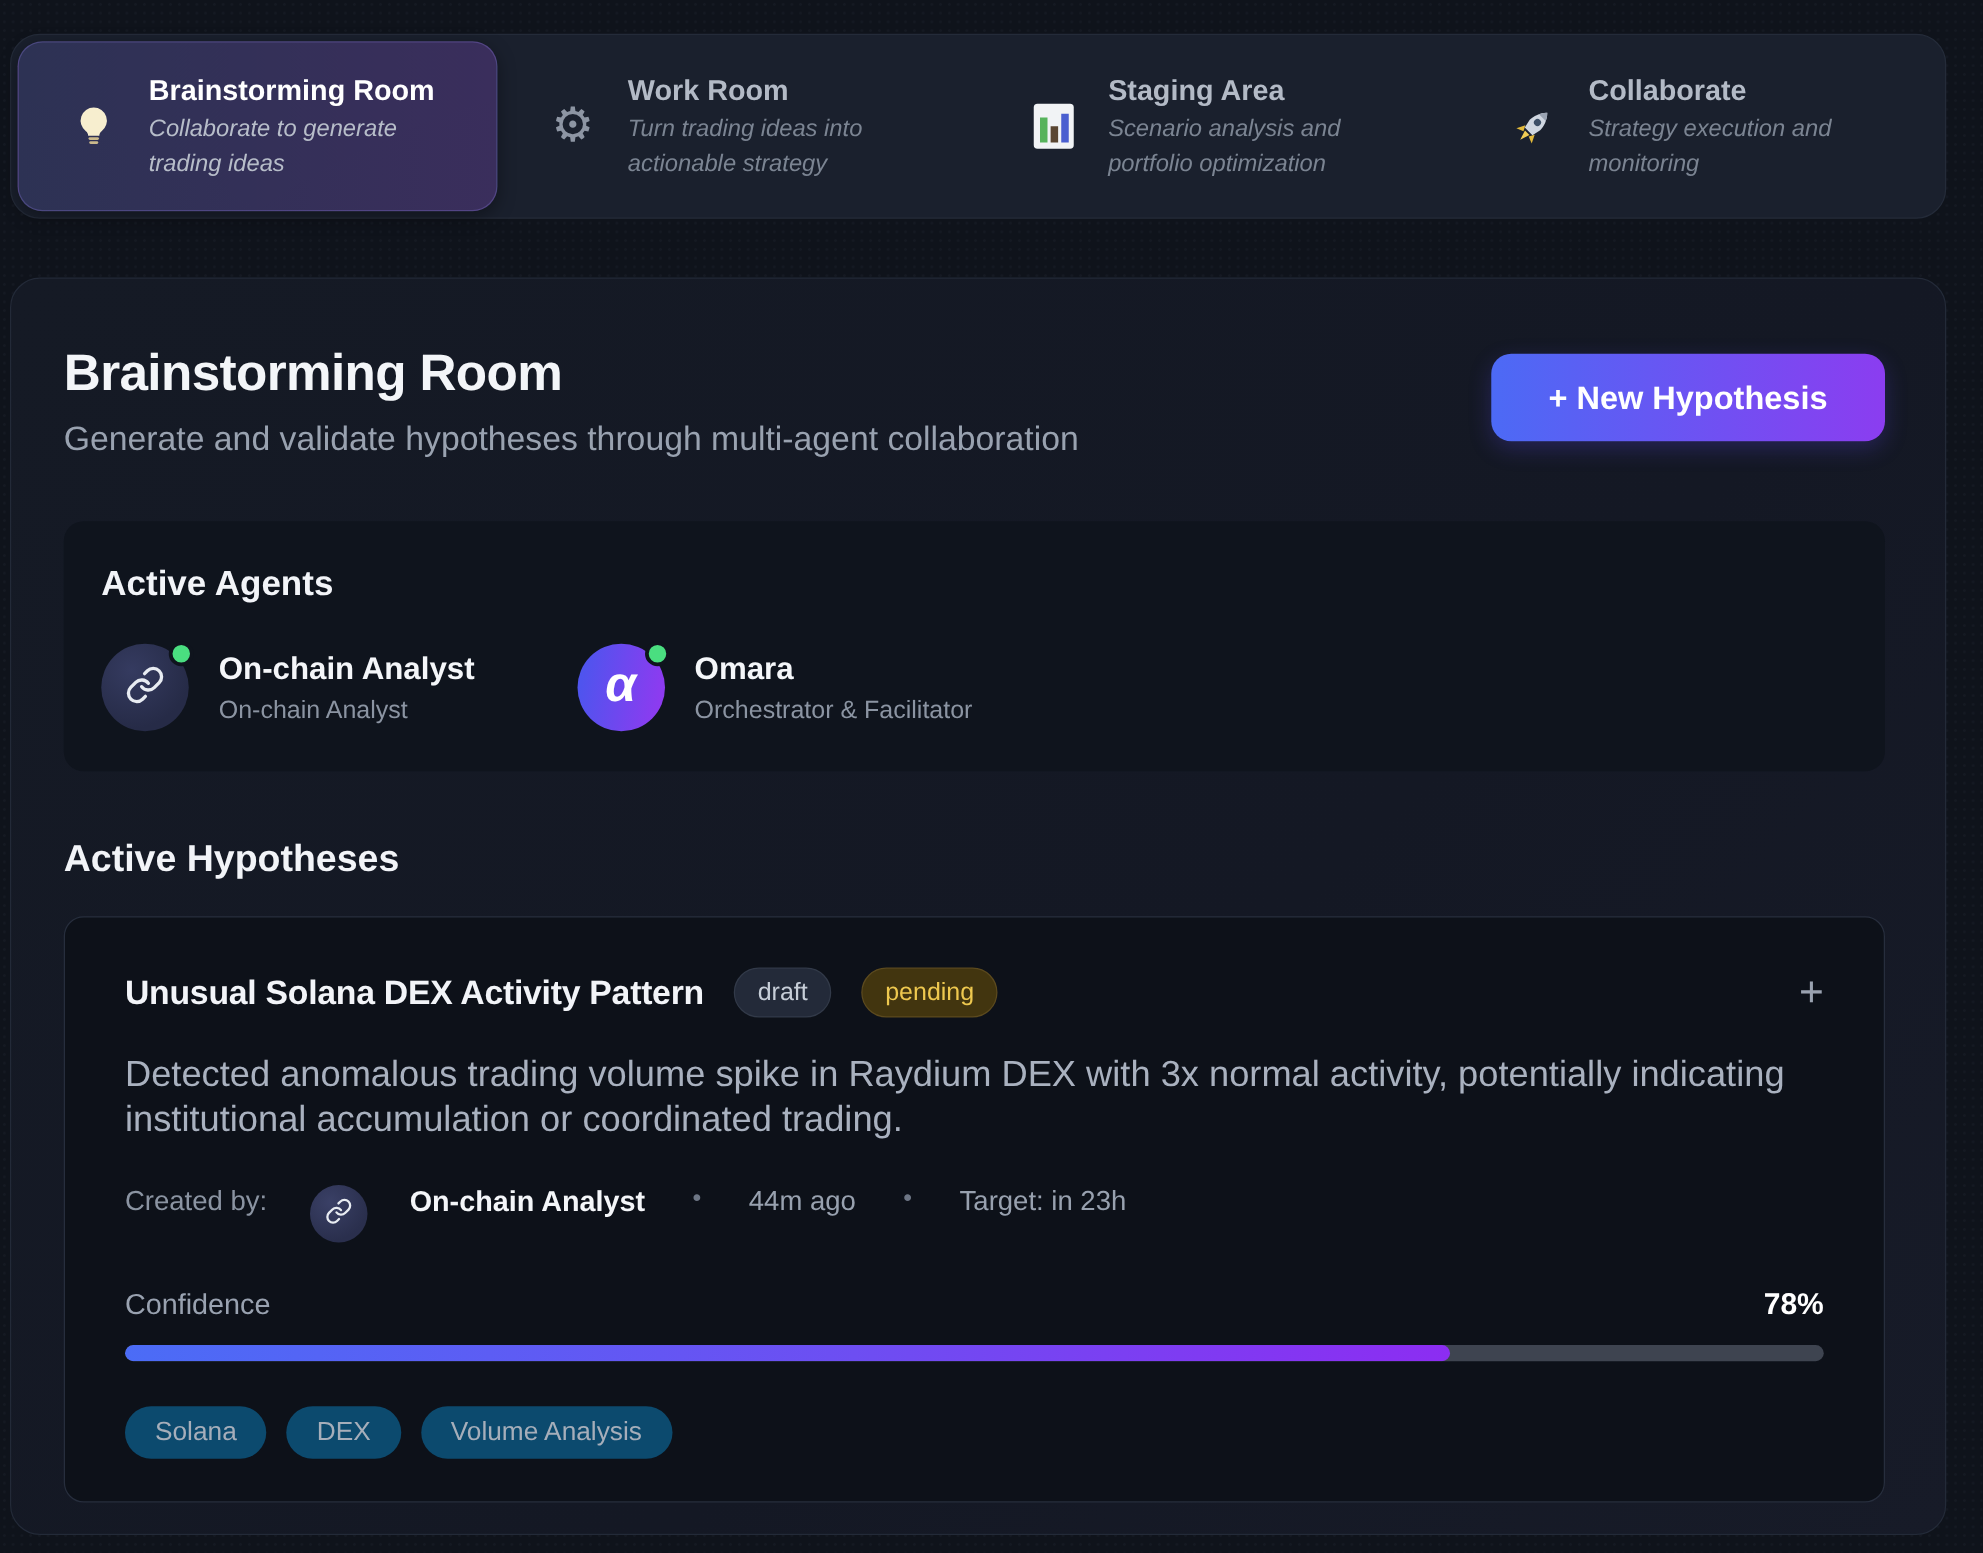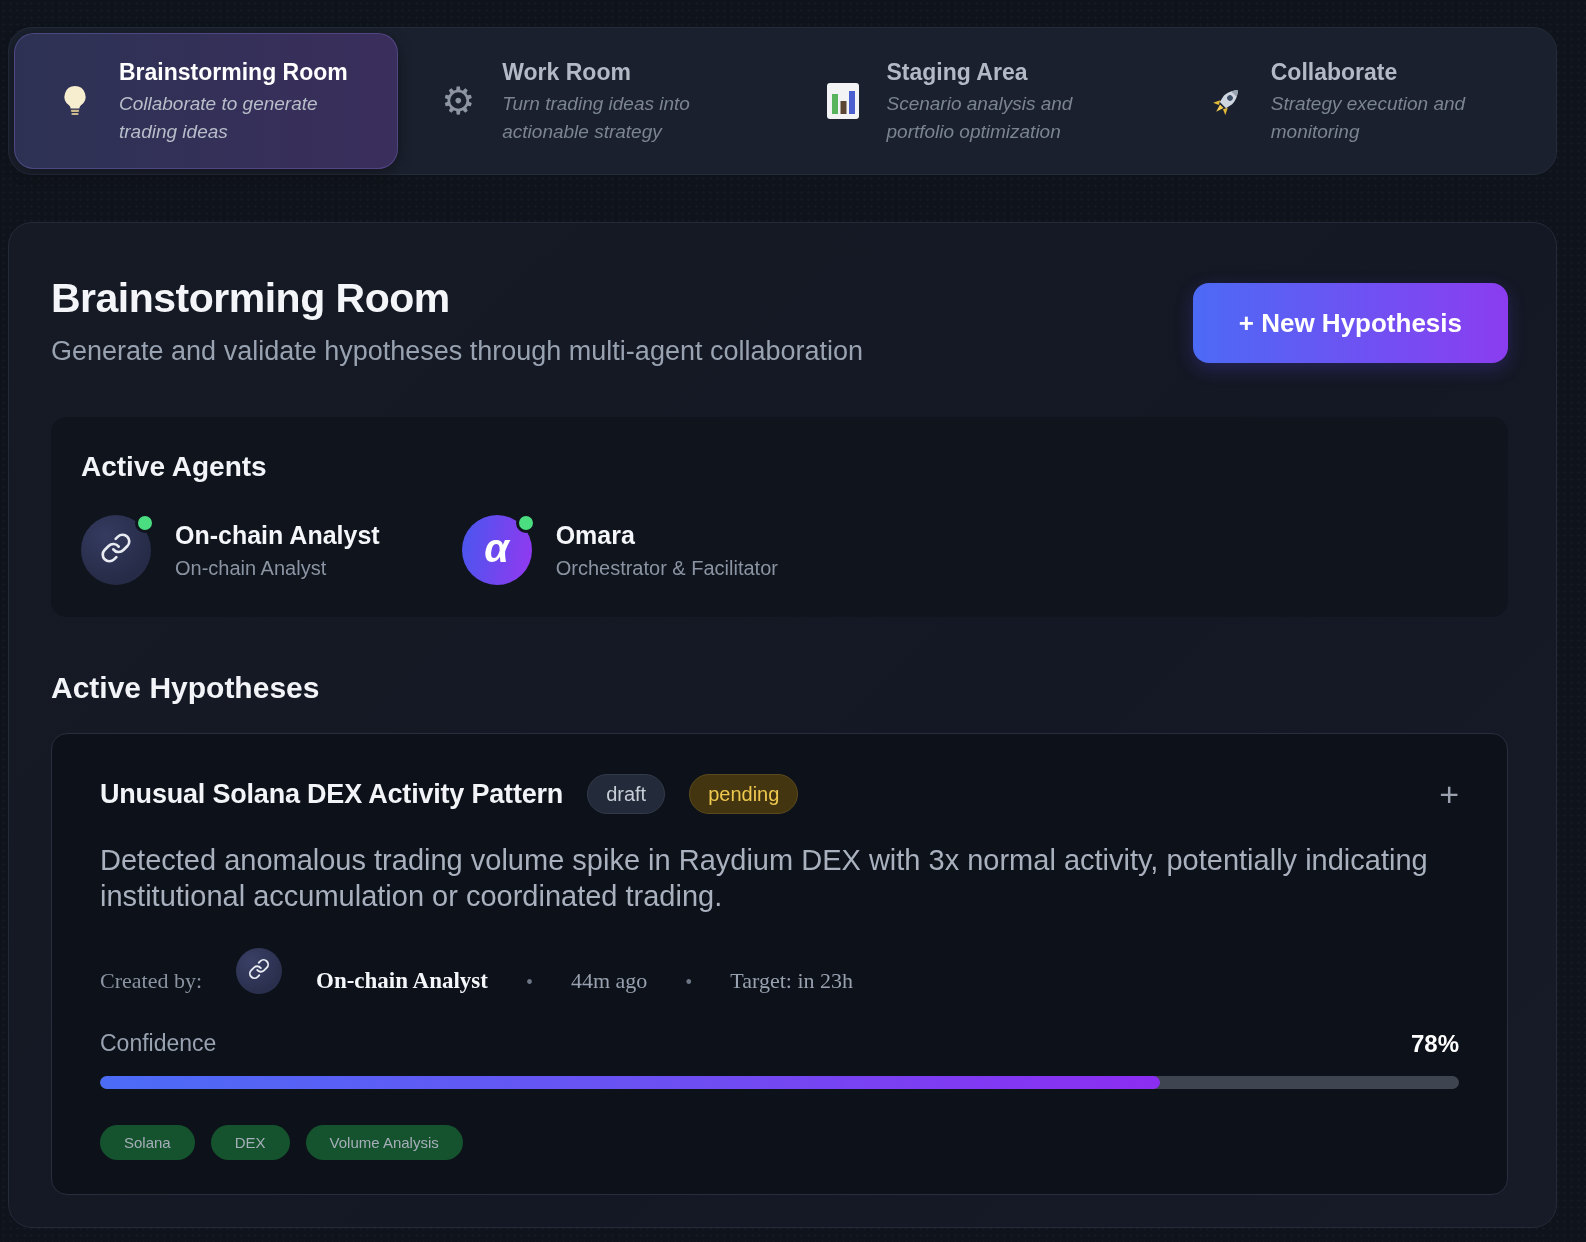--- a/index.html
+++ b/index.html
@@ -49,21 +49,21 @@
     border-radius:24px;
     padding:52px 48px 0 42px;
     position:relative;
   }
 
   .panel-header { display:flex; justify-content:space-between; align-items:flex-start; }
   .page-title { font-size:41px; font-weight:700; color:#f3f5f8; letter-spacing:-0.5px; }
   .page-subtitle { font-size:27px; color:#99a2b0; margin-top:14px; }
   .btn-new {
     margin-top:8px;
-    height:80px; padding:0 46px;
+    height:70px; padding:0 46px;
     border:none; border-radius:16px;
     background:linear-gradient(90deg,#4c6af5 0%,#8b3df0 100%);
     color:#ffffff; font-size:26px; font-weight:600;
     font-family:"Liberation Sans", sans-serif;
     cursor:pointer;
     box-shadow:0 6px 18px rgba(90,70,240,0.25);
   }
 
   
   .agents-card {
@@ -106,21 +106,21 @@
   .hyp-title { font-size:27px; font-weight:700; color:#f2f4f8; letter-spacing:-0.2px; }
   .badge {
     font-size:20px; padding:7px 18px; border-radius:999px; line-height:1.2;
   }
   .badge-draft { background:#232a39; color:#c7ced8; border:1px solid #323a49; }
   .badge-pending { background:#42350f; color:#eec84f; border:1px solid #5c4a1e;text-align:right; }
   .hyp-expand { margin-left:auto; font-size:34px; font-weight:300; color:#9aa2b0; cursor:pointer; line-height:1; }
 
   .hyp-desc { margin-top:28px; font-size:29px; line-height:36px; color:#a9b1bf; max-width:1345px; }
 
-  .created-row { margin-top:34px; display:flex; align-items:flex-end; gap:30px;font-family:Liberation Serif, serif; }
+  .created-row { margin-top:34px; display:flex; align-items:flex-start; gap:30px; }
   .created-label { font-size:22px; color:#8b94a2; }
   .avatar-sm {
     width:46px; height:46px; border-radius:50%;
     background:radial-gradient(circle at 35% 30%,#3a4066 0%,#2a2f4d 70%);
     display:flex; align-items:center; justify-content:center; margin-left:4px;
   }
   .created-author { font-size:23px; font-weight:700; color:#f4f6f9; margin-left:4px; }
   .meta-dot { font-size:20px; color:#6d7685; margin:0 8px; }
   .meta-text { font-size:22px; color:#98a1af; }
 
@@ -130,21 +130,21 @@
   .conf-track {
     margin-top:18px; height:13px; border-radius:7px; background:#3e4450; overflow:hidden;
   }
   .conf-fill {
     height:100%; border-radius:7px; width:0;
     background:linear-gradient(90deg,#4b6cf6 0%,#6d4ef2 55%,#8c2df2 100%);
   }
 
   .tags-row { margin-top:36px; display:flex; gap:16px; }
   .tag {
-    background:#14532d; color:#a6aeba; font-size:15px;
+    background:#0c4a6e; color:#a6aeba; font-size:21px;
     padding:9px 24px; border-radius:999px;
   }
 </style>
 </head>
 <body>
 
 <nav class="tabbar">
 
   <div class="tab active">
     <span class="tab-icon">

